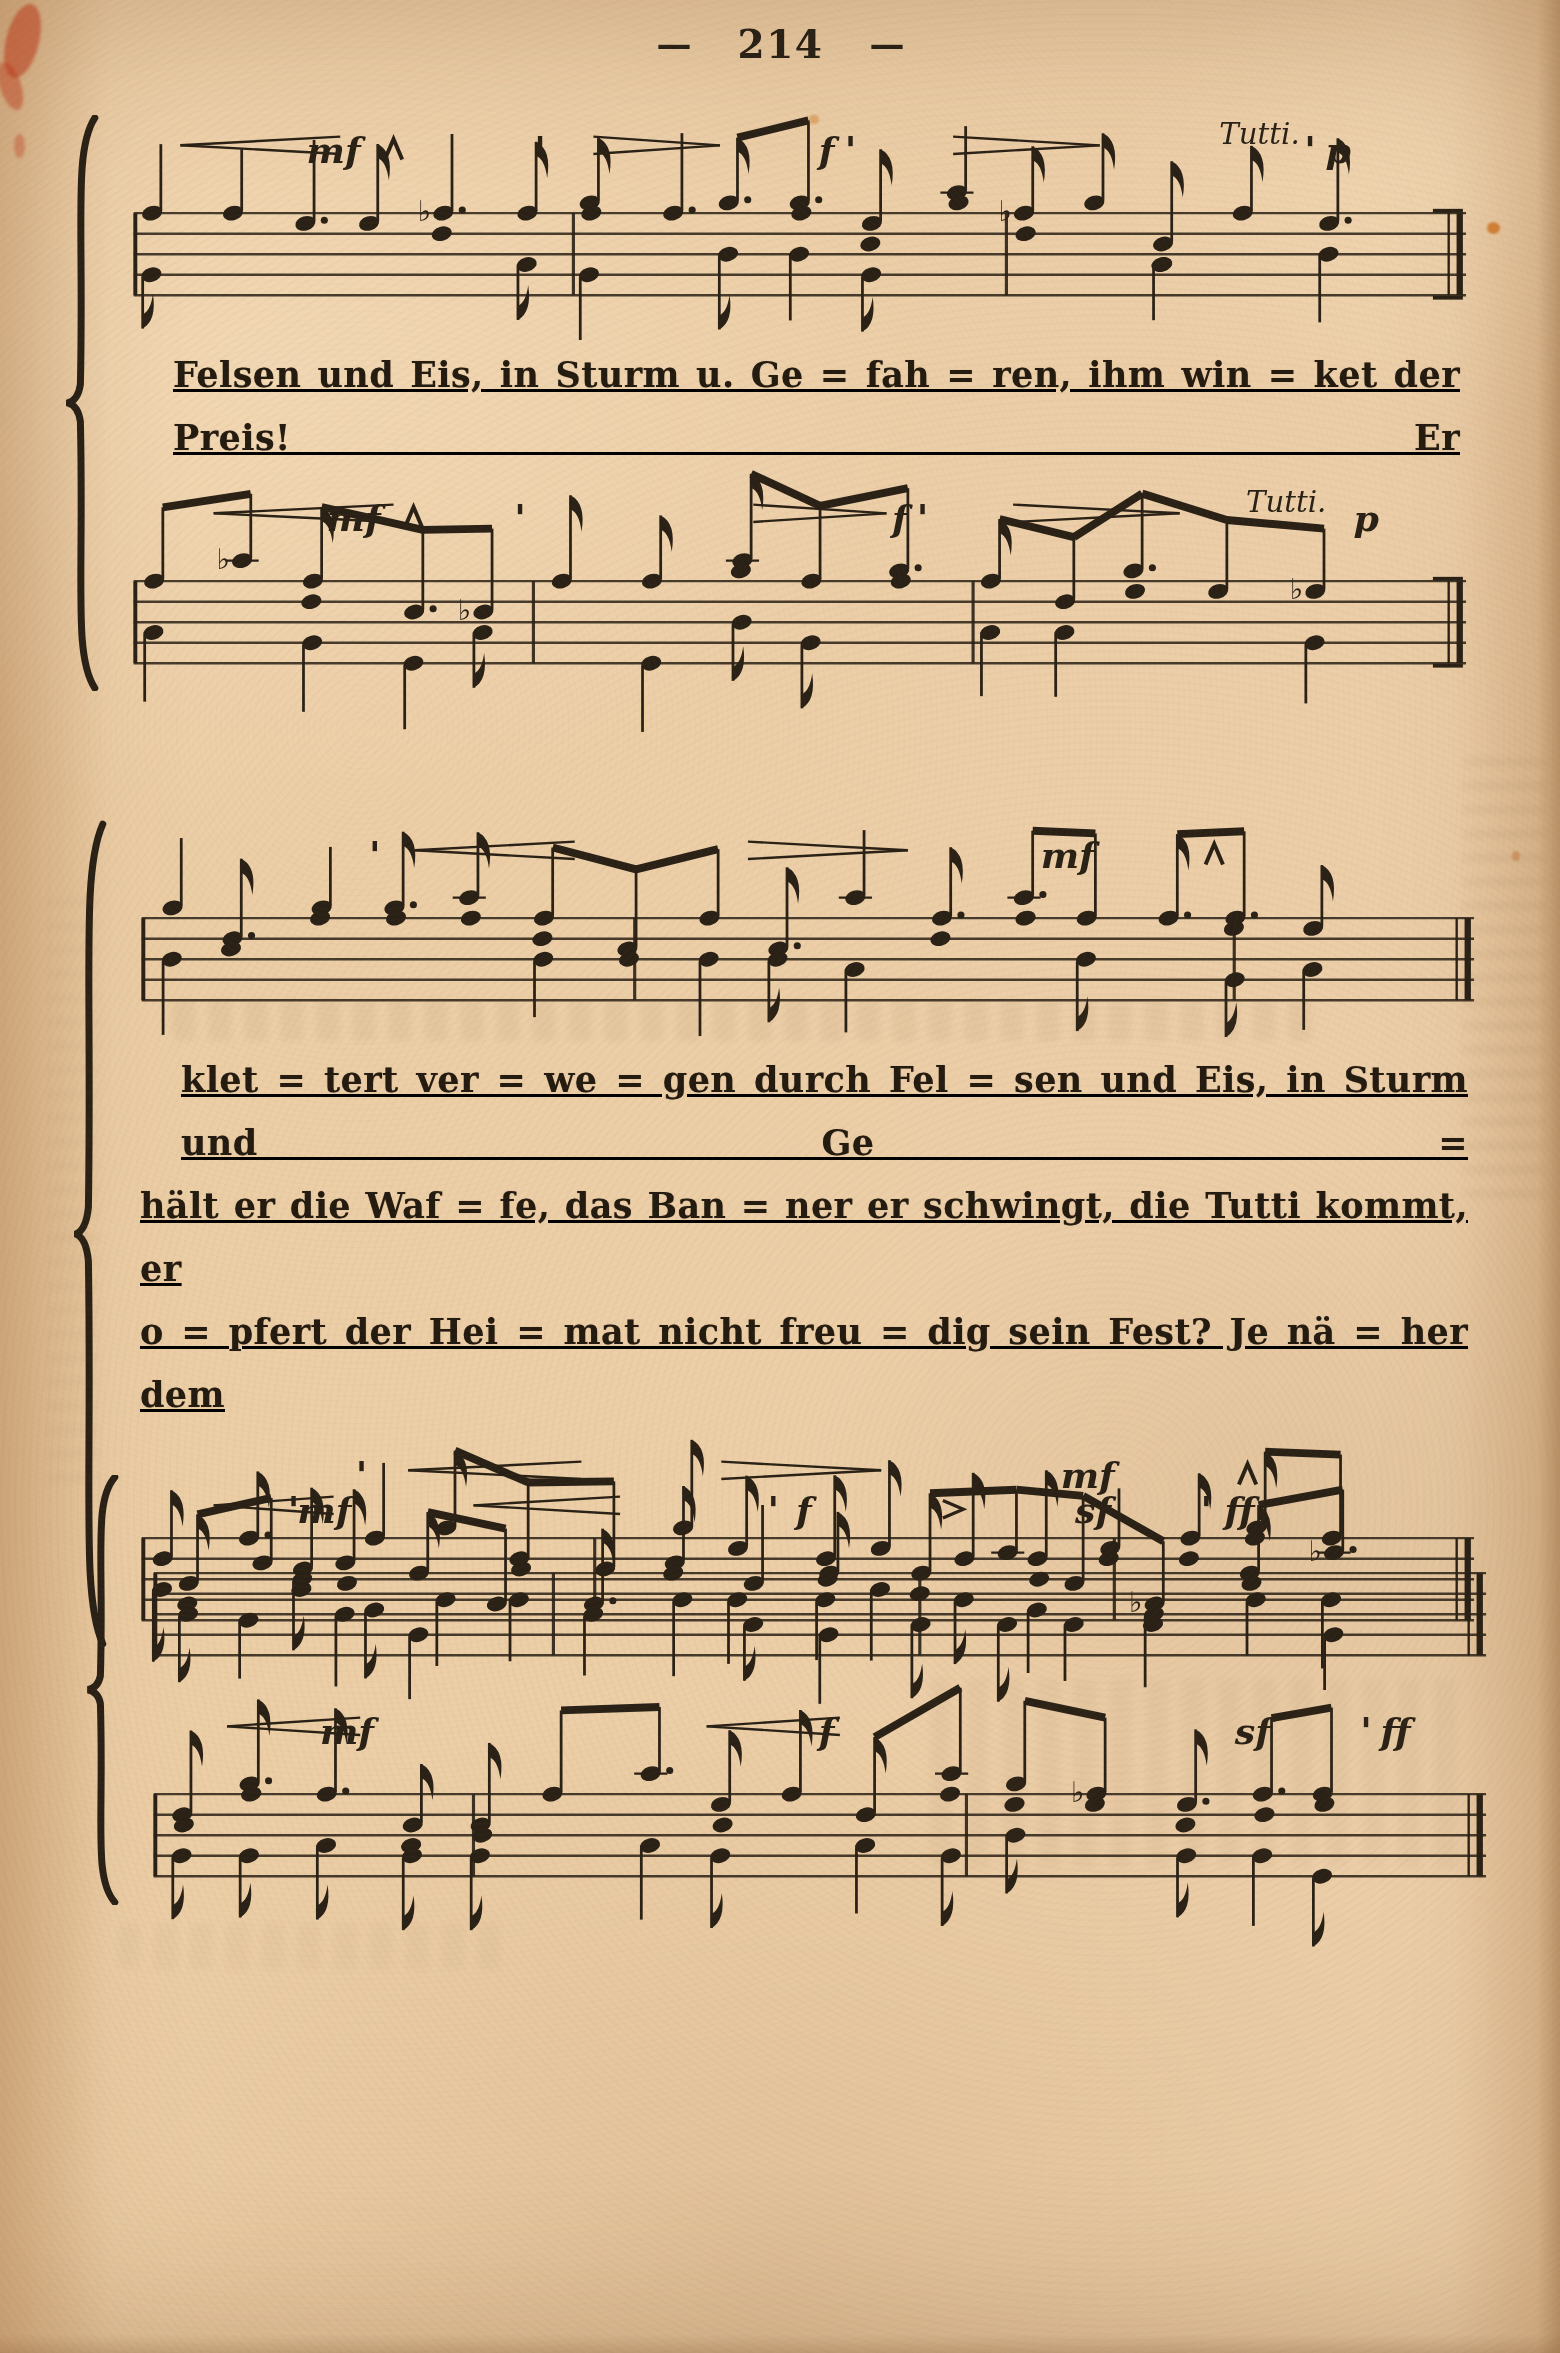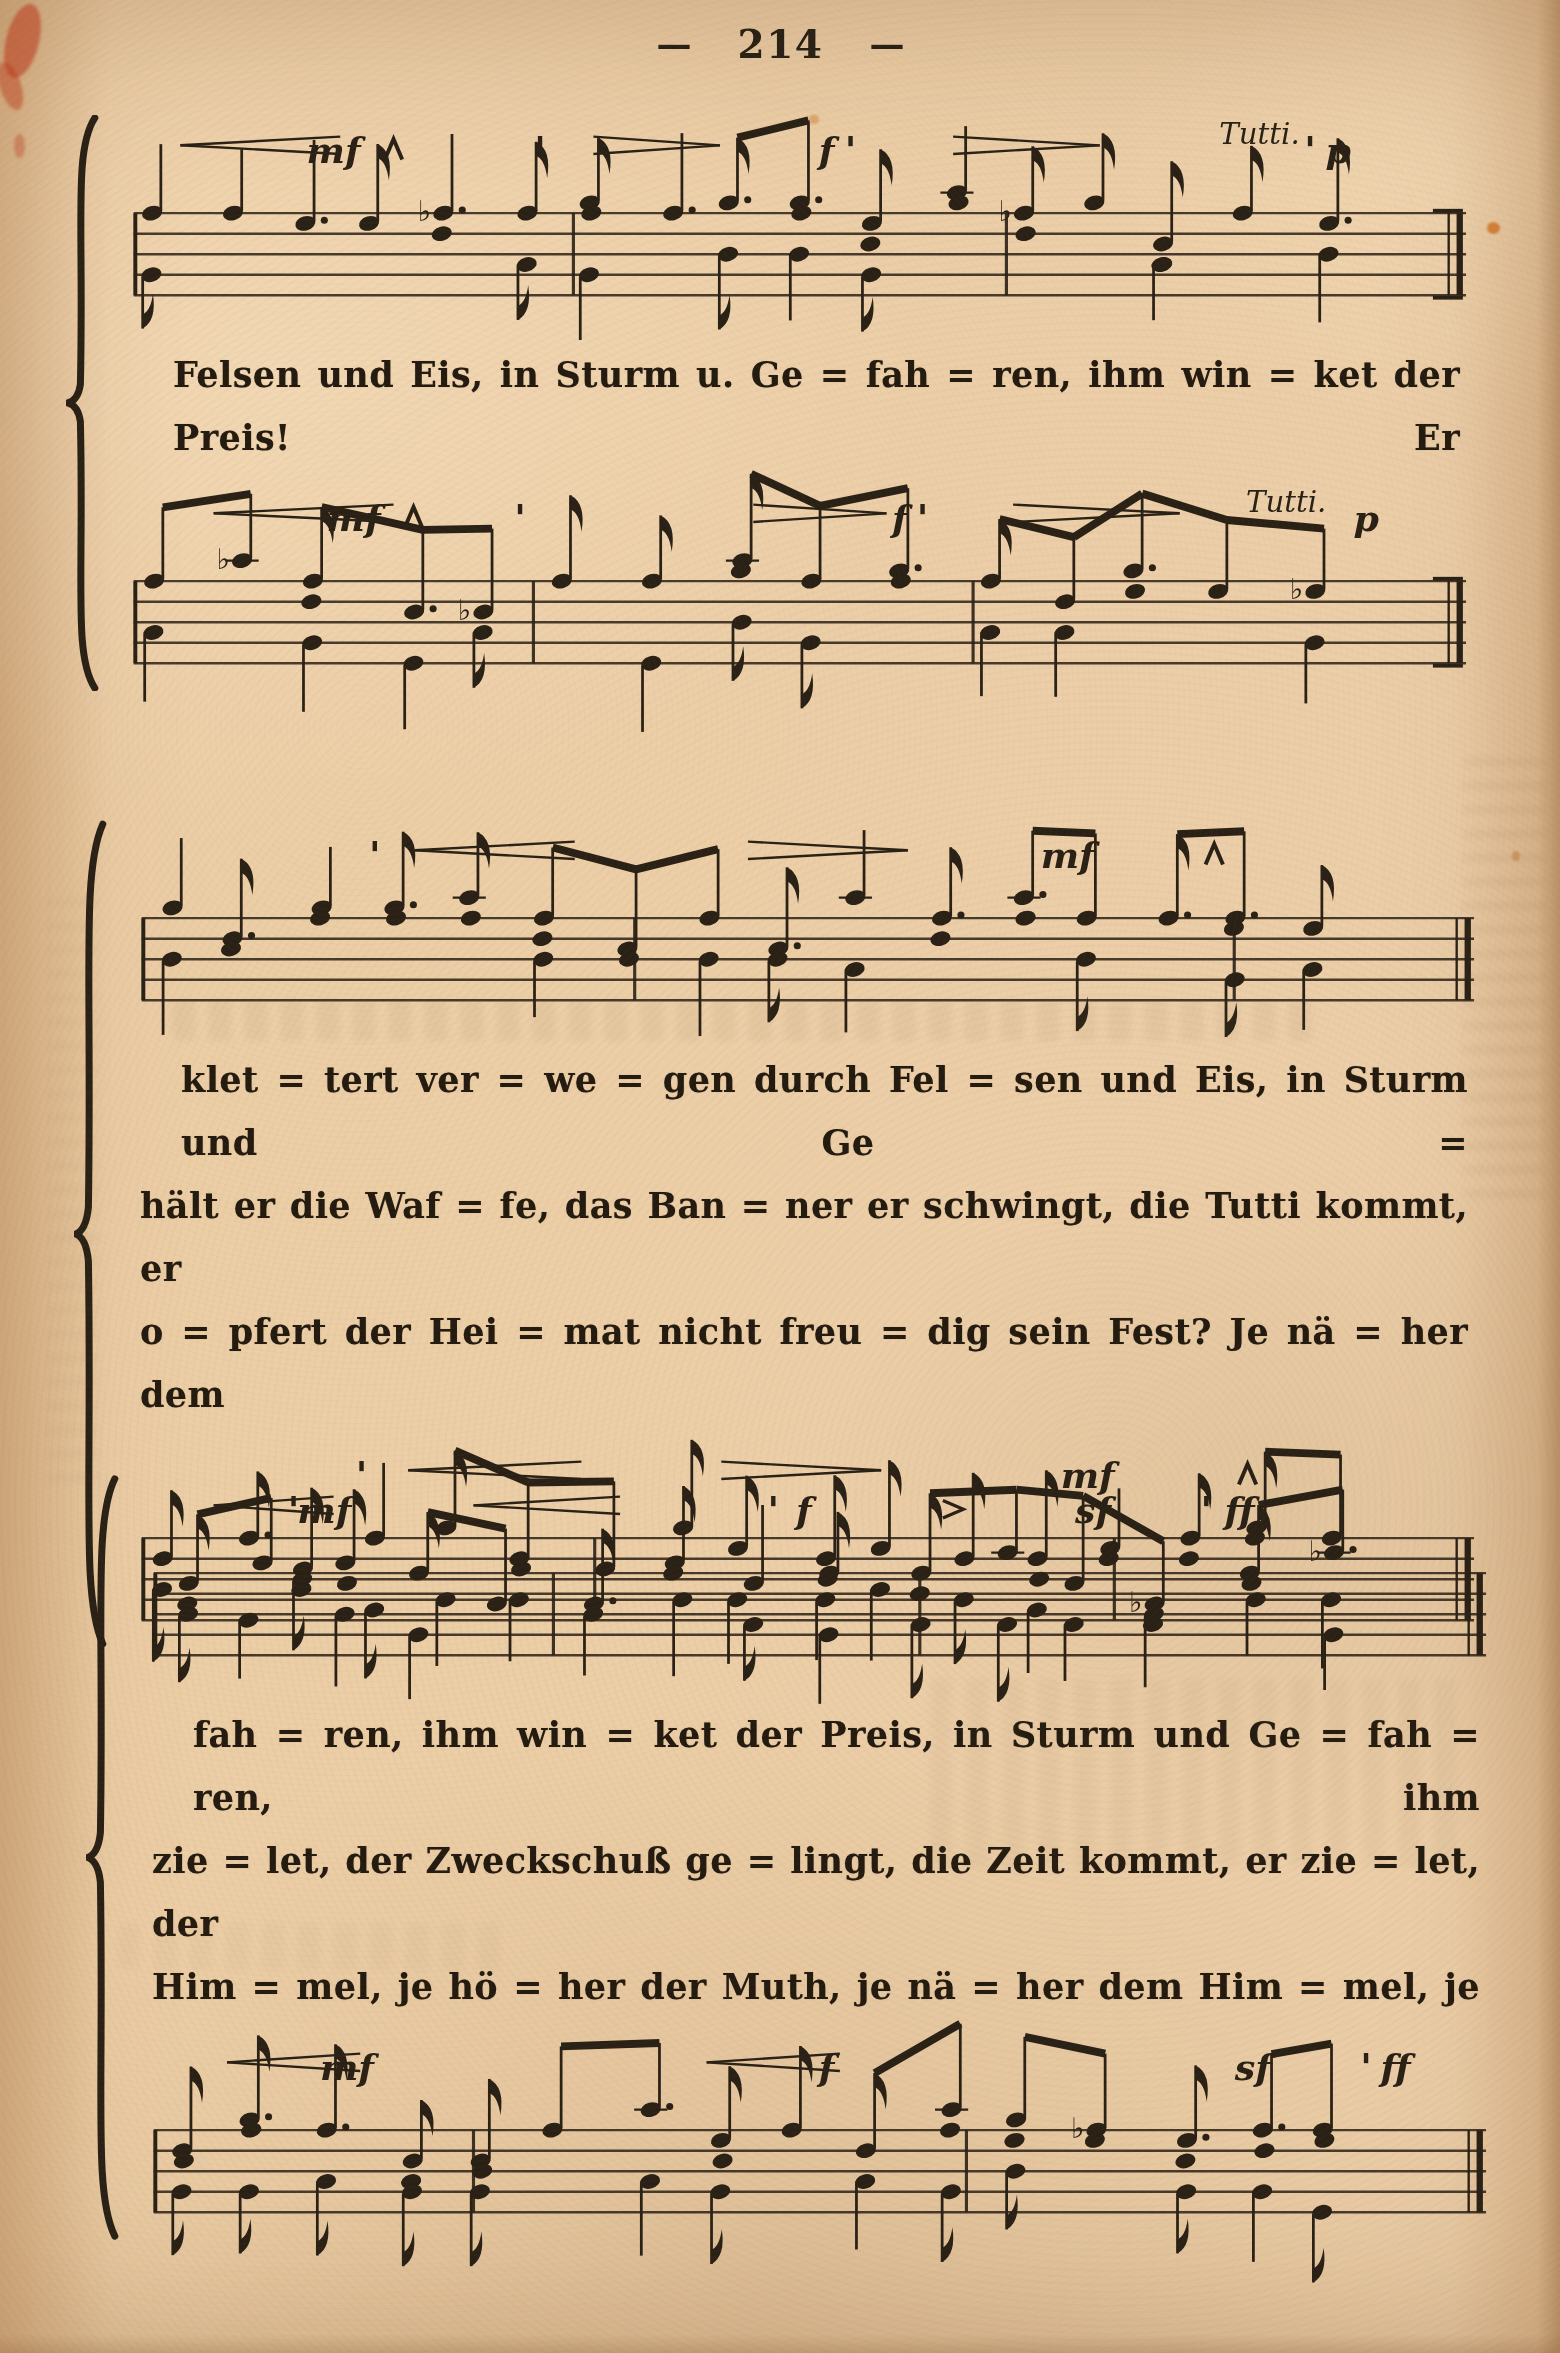--- a/index.html
+++ b/index.html
@@ -20,21 +20,21 @@
       repeating-radial-gradient(circle at 23% 31%, rgba(150,110,60,.05) 0 1.6px, transparent 1.6px 5.5px),
       repeating-radial-gradient(circle at 71% 64%, rgba(90,60,30,.04) 0 2.4px, transparent 2.4px 7px);}
   .edge-r{position:absolute;top:0;right:0;width:24px;height:100%;
     background:linear-gradient(90deg,transparent,rgba(120,78,38,.28));}
   .edge-b{position:absolute;bottom:0;left:0;width:100%;height:20.5px;
     background:linear-gradient(0deg,rgba(120,78,38,.22),transparent);}
   .header{position:absolute;top:20.5px;left:0;width:100%;display:flex;
     justify-content:center;align-items:center;gap:46px;color:#2a2116;}
   .header .dash{font:700 35px "DejaVu Serif",serif;}
   .header .pagenum{font:700 39px "DejaVu Serif",serif;letter-spacing:1.6px;}
-  .group{position:absolute;width:1364px;}
+  .group{position:absolute;width:1364px;text-decoration:underline;}
   .brace{position:absolute;left:-44px;top:6.3px;width:36px;height:calc(100% - 12.6px);}
   svg.system{width:100%;height:221px;display:block;overflow:visible;}
   .mk-dyn{font:italic 700 46px "DejaVu Serif",serif;}
   .mk-tutti{font:italic 400 37px "DejaVu Serif",serif;}
   .mk-comma{font:italic 700 48px "DejaVu Serif",serif;}
   .mk-flat{font:400 36px "DejaVu Sans",sans-serif;}
   .lyrics{margin:12.6px 14px 8px 22px;}
   .lyric-line{font:700 35px/63px "DejaVu Serif",serif;color:#241b10;
     text-align:justify;text-align-last:justify;letter-spacing:0.4px;
     text-shadow:0 0 0.8px rgba(36,27,16,.4);}
@@ -607,25 +607,20 @@
           <path d="M 1425.821744861547 45.68291873112321 q 20 10 14 46 q -3 -24 -14 -28 Z" fill="#2a2116"></path>
           <ellipse cx="1521.467385965865" cy="106" rx="13" ry="9" fill="#2a2116" transform="rotate(-16 1521.467385965865 106)"></ellipse>
           <circle cx="1545.467385965865" cy="102" r="4.5" fill="#2a2116"></circle>
           <line x1="1500.467385965865" y1="106" x2="1542.467385965865" y2="106" stroke="#2a2116" stroke-width="3"></line>
           <line x1="1532.467385965865" y1="103" x2="1532.467385965865" y2="26.128902132622898" stroke="#2a2116" stroke-width="3.5"></line>
           <line x1="1425.821744861547" y1="45.68291873112321" x2="1532.467385965865" y2="26.128902132622898" stroke="#2a2116" stroke-width="10"></line>
           <ellipse cx="1520.467385965865" cy="210" rx="13" ry="9" fill="#2a2116" transform="rotate(-16 1520.467385965865 210)"></ellipse>
           <line x1="1509.467385965865" y1="213" x2="1509.467385965865" y2="280.02845454914495" stroke="#2a2116" stroke-width="3.5"></line>
           <text x="1489.467385965865" y="116" fill="#2a2116" class="mk-flat">♭</text>
         </svg>
-        <div class="lyrics">
-          <div class="lyric-line">fah = ren, ihm win = ket der Preis, in Sturm und Ge = fah = ren, ihm</div>
-          <div class="lyric-line">zie = let, der Zweckschuß ge = lingt, die Zeit kommt, er zie = let, der</div>
-          <div class="lyric-line">Him = mel, je hö = her der Muth, je nä = her dem Him = mel, je</div>
-        </div>
         <svg viewBox="0 0 1720 280" class="system">
           <line x1="26" y1="132" x2="1714" y2="132" stroke="#2a2116" stroke-width="3" opacity="0.85"></line>
           <line x1="26" y1="158" x2="1714" y2="158" stroke="#2a2116" stroke-width="3" opacity="0.85"></line>
           <line x1="26" y1="184" x2="1714" y2="184" stroke="#2a2116" stroke-width="3" opacity="0.85"></line>
           <line x1="26" y1="210" x2="1714" y2="210" stroke="#2a2116" stroke-width="3" opacity="0.85"></line>
           <line x1="26" y1="236" x2="1714" y2="236" stroke="#2a2116" stroke-width="3" opacity="0.85"></line>
           <line x1="28" y1="132" x2="28" y2="236" stroke="#2a2116" stroke-width="5"></line>
           <line x1="431.12" y1="132" x2="431.12" y2="236" stroke="#2a2116" stroke-width="4" opacity="0.9"></line>
           <line x1="1055.68" y1="132" x2="1055.68" y2="236" stroke="#2a2116" stroke-width="4" opacity="0.9"></line>
           <line x1="1692" y1="132" x2="1692" y2="236" stroke="#2a2116" stroke-width="3"></line>

